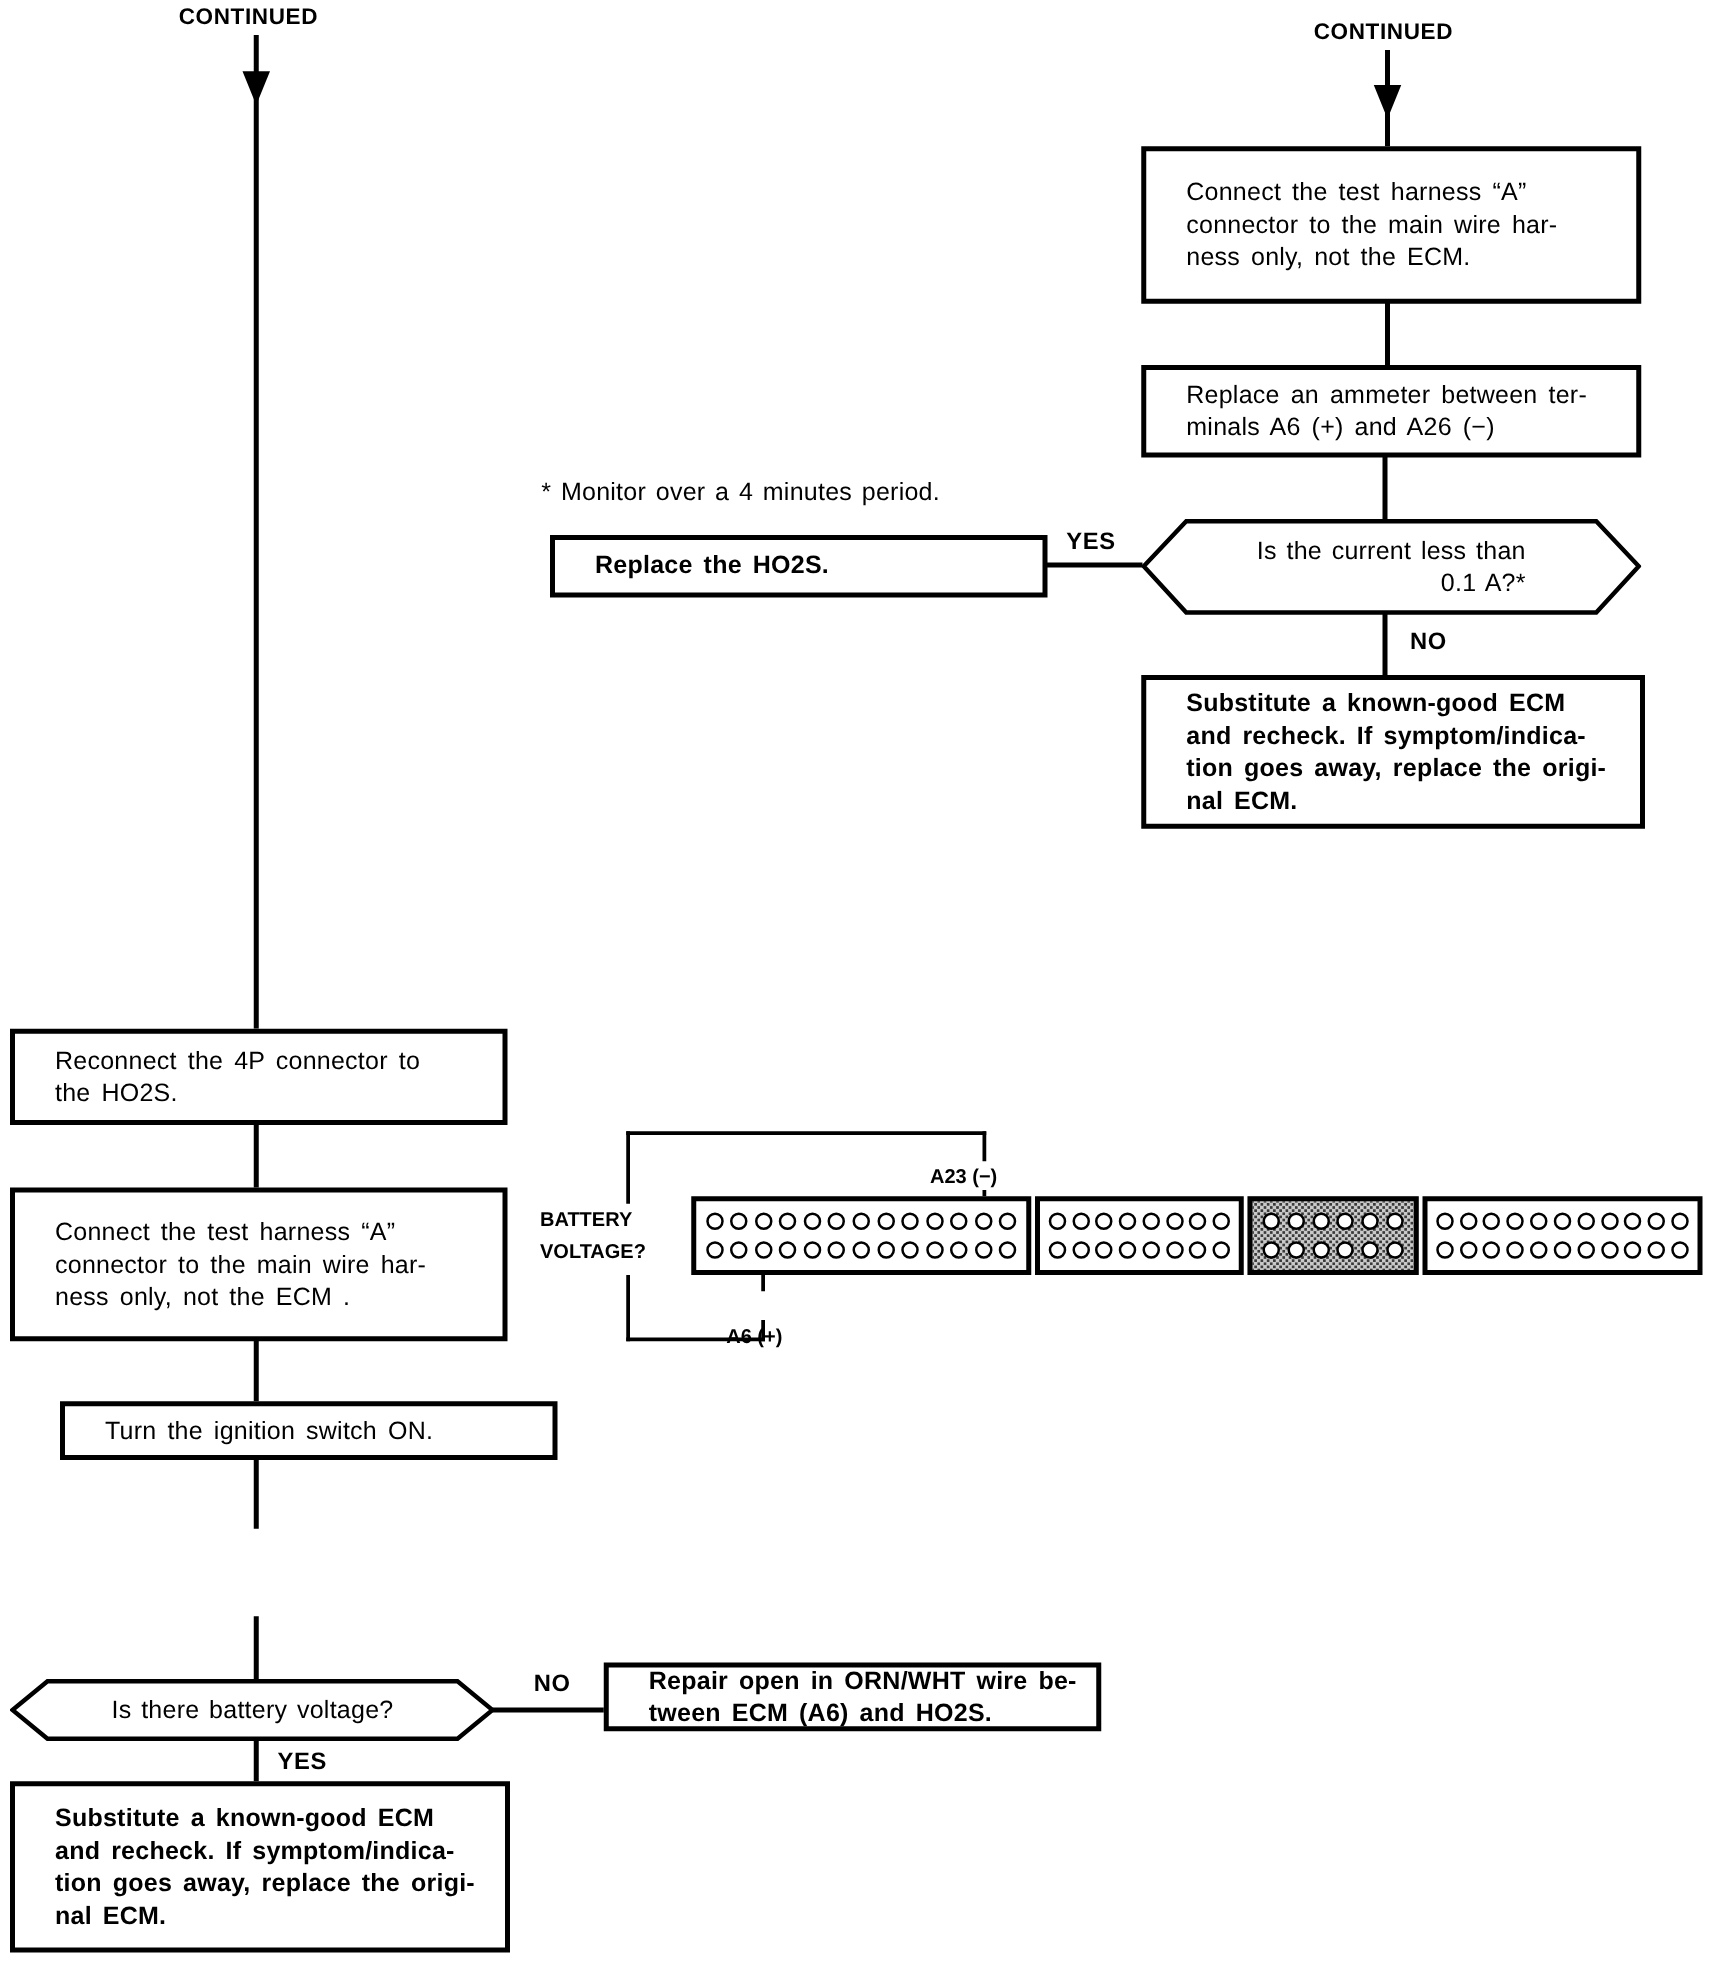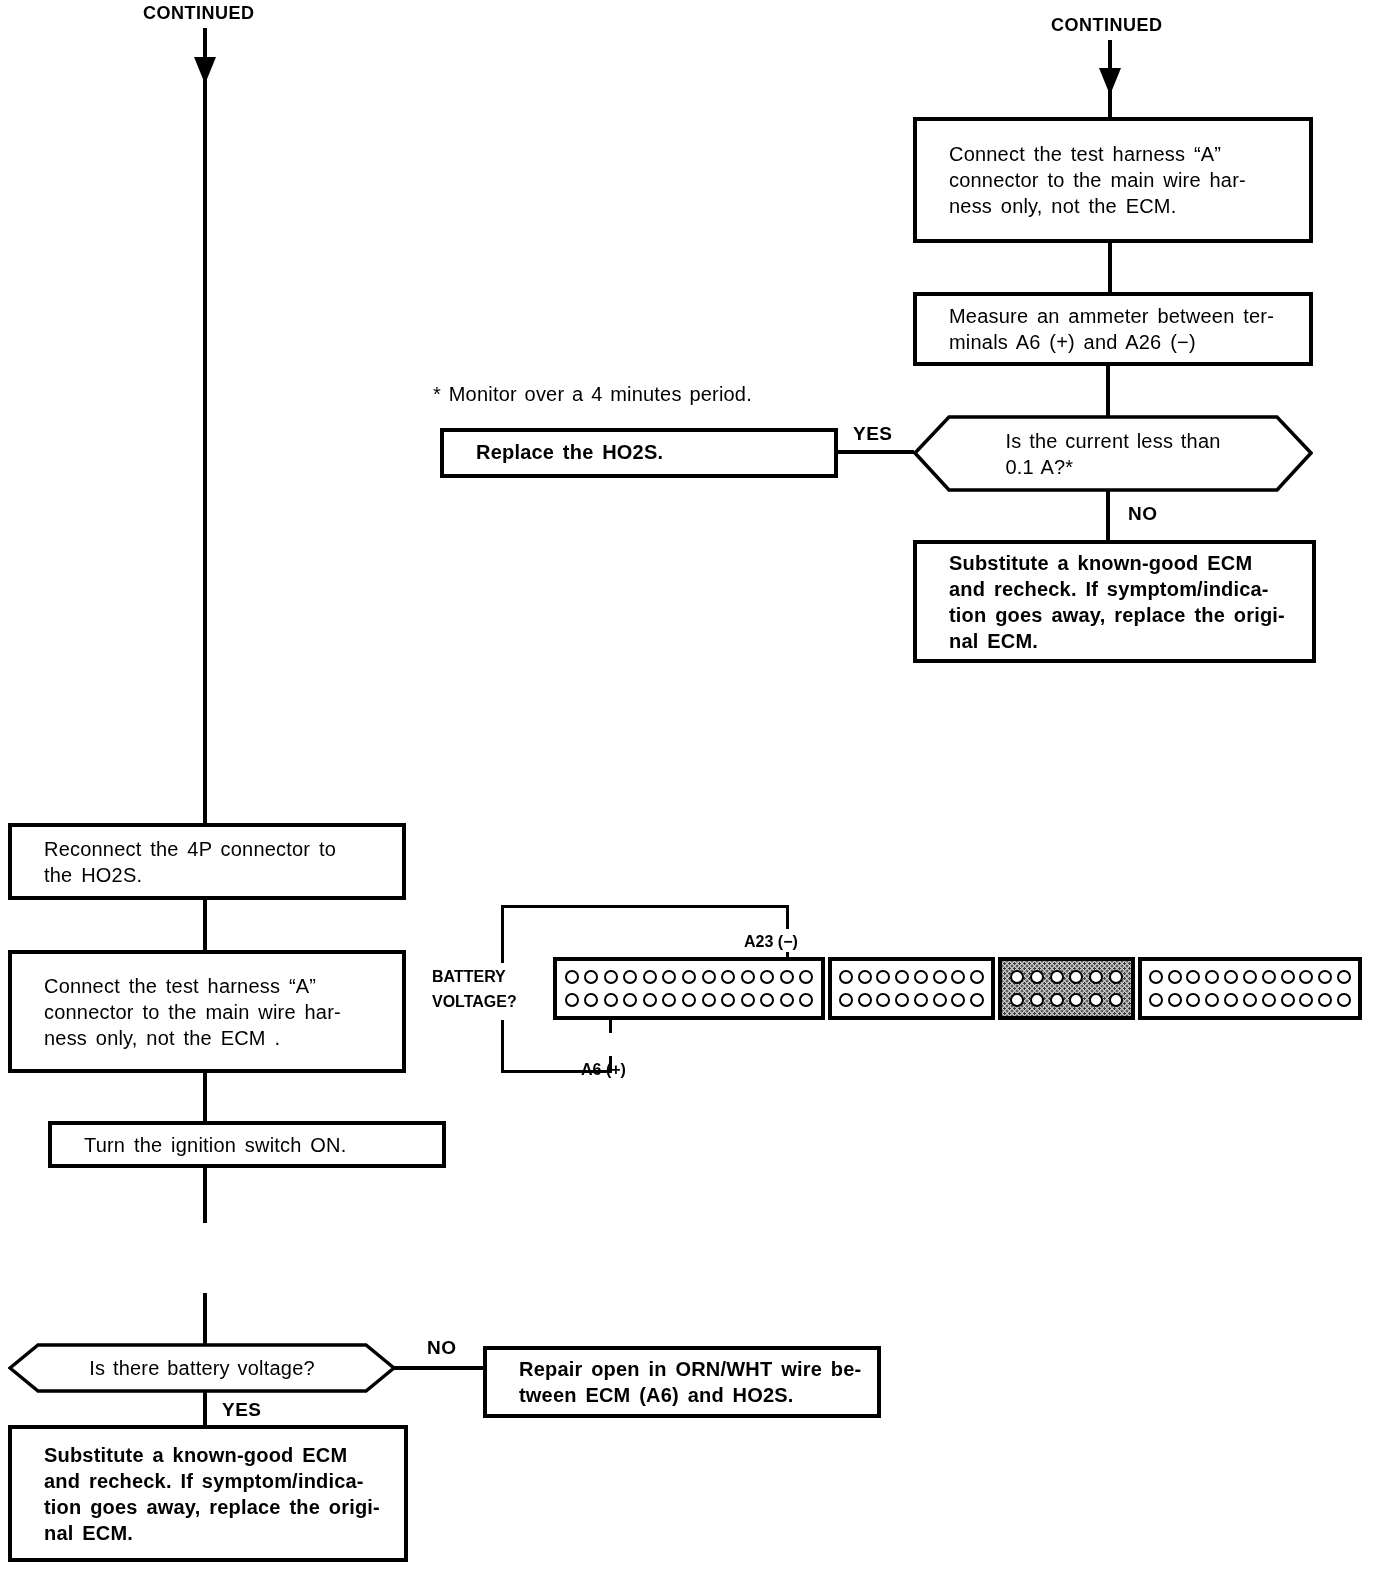--- a/index.html
+++ b/index.html
@@ -21,21 +21,21 @@
   .arrowhead{
     position:absolute;width:0;height:0;
     border-left:11px solid transparent;border-right:11px solid transparent;border-top:27px solid #000;
   }
   .hex{position:absolute;}
   .hex svg{position:absolute;left:0;top:0;display:block;}
   .hex-text{
     position:absolute;inset:0;display:flex;align-items:center;justify-content:center;
     font-size:20px;line-height:26px;white-space:pre-line;letter-spacing:.2px;word-spacing:2px;
   }
-  .hex-text > span{text-align:left;}
+  .hex-text > span{text-align:right;}
   .note{position:absolute;font-size:20px;letter-spacing:.2px;word-spacing:2px;}
   .callout-label{position:absolute;font-weight:bold;font-size:16px;white-space:pre-line;line-height:25px;}
   .conn-section{
     position:absolute;box-sizing:border-box;border:4px solid #000;background:#fff;
     display:flex;flex-direction:column;justify-content:space-evenly;padding:1px 2px;
   }
   .conn-section.shaded{
     background-color:#c9c9c9;
     background-image:radial-gradient(#3a3a3a 1px, transparent 1.3px),radial-gradient(#3a3a3a 1px, transparent 1.3px);
     background-size:5px 5px;background-position:0 0,2.5px 2.5px;
@@ -74,42 +74,42 @@
 
   <div class="hex" style="left:8px;top:1343px;width:388px;height:50px;">
     <svg width="388" height="50" viewBox="0 0 388 50">
       <polygon points="2,25 30,2 358,2 386,25 358,48 30,48" fill="#ffffff" stroke="#000000" stroke-width="3.5"></polygon>
     </svg>
     <div class="hex-text"><span>Is there battery voltage?</span></div>
   </div>
 
   <div class="hline" style="left:394px;top:1366px;width:90px;"></div>
   <div class="branch-label" style="left:427px;top:1337px;">NO</div>
-  <div class="box bold" style="left:483px;top:1330px;width:398px;height:72px;margin-top:16px;">Repair open in ORN/WHT wire be-
+  <div class="box bold" style="left:483px;top:1330px;width:398px;height:55px;">Repair open in ORN/WHT wire be-
 tween ECM (A6) and HO2S.</div>
 
   <div class="vline" style="left:203px;top:1391px;height:36px;"></div>
   <div class="branch-label" style="left:222px;top:1399px;">YES</div>
 
   <div class="box bold" style="left:8px;top:1425px;width:400px;height:137px;">Substitute a known-good ECM
 and recheck. If symptom/indica-
 tion goes away, replace the origi-
 nal ECM.</div>
 
   <div class="continued" style="left:1051px;top:15px;">CONTINUED</div>
   <div class="vline" style="left:1108px;top:40px;height:79px;"></div>
   <div class="arrowhead" style="left:1099px;top:68px;"></div>
 
   <div class="box" style="left:913px;top:117px;width:400px;height:126px;">Connect the test harness “A”
 connector to the main wire har-
 ness only, not the ECM.</div>
 
   <div class="vline" style="left:1108px;top:241px;height:53px;"></div>
 
-  <div class="box" style="left:913px;top:292px;width:400px;height:74px;">Measure an ammeter between ter-
+  <div class="box" style="left:913px;top:292px;width:400px;height:74px;">Replace an ammeter between ter-
 minals A6 (+) and A26 (−)</div>
 
   <div class="vline" style="left:1106px;top:364px;height:53px;"></div>
 
   <div class="note" style="left:433px;top:383px;">* Monitor over a 4 minutes period.</div>
   <div class="box bold" style="left:440px;top:428px;width:398px;height:50px;padding-top:0;padding-bottom:2px;">Replace the HO2S.</div>
   <div class="hline" style="left:836px;top:450px;width:78px;"></div>
   <div class="branch-label" style="left:853px;top:423px;">YES</div>
 
   <div class="hex" style="left:913px;top:415px;width:400px;height:77px;">

